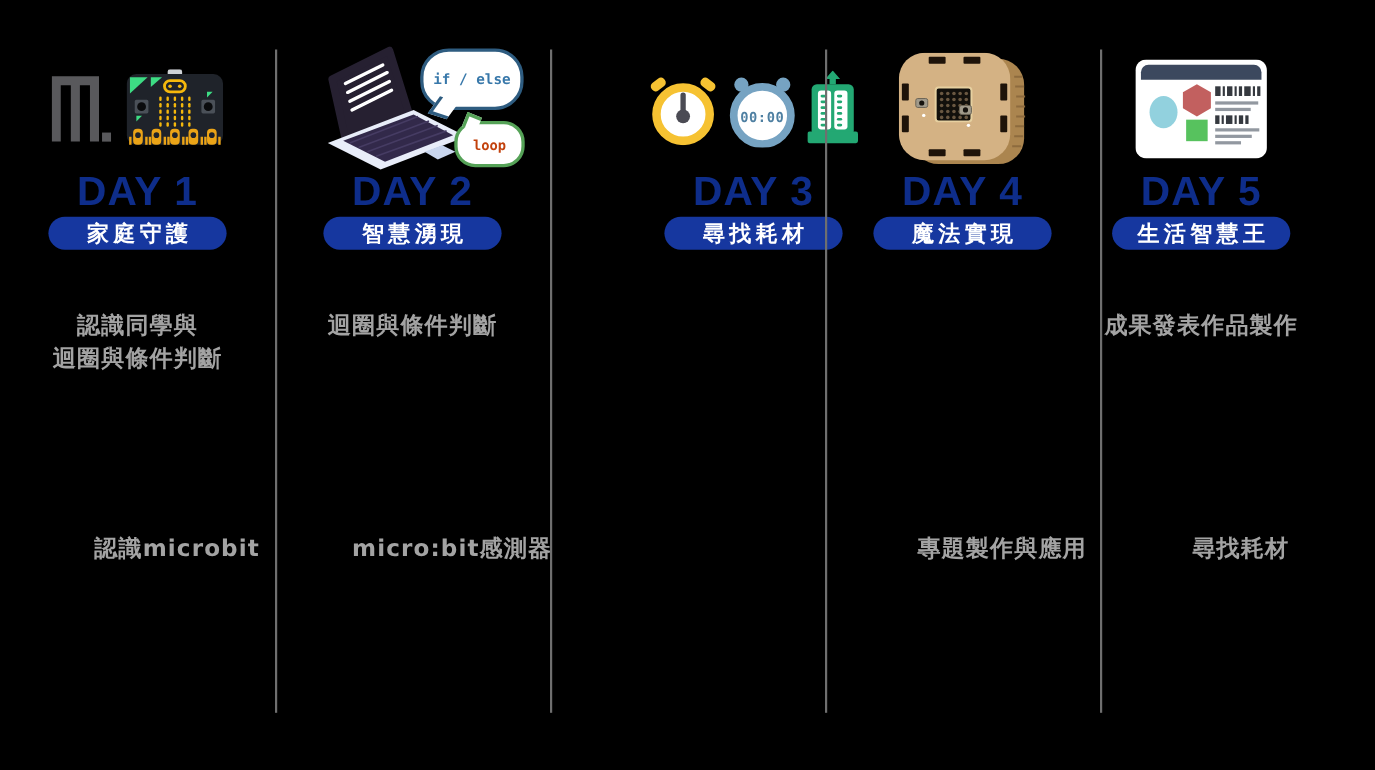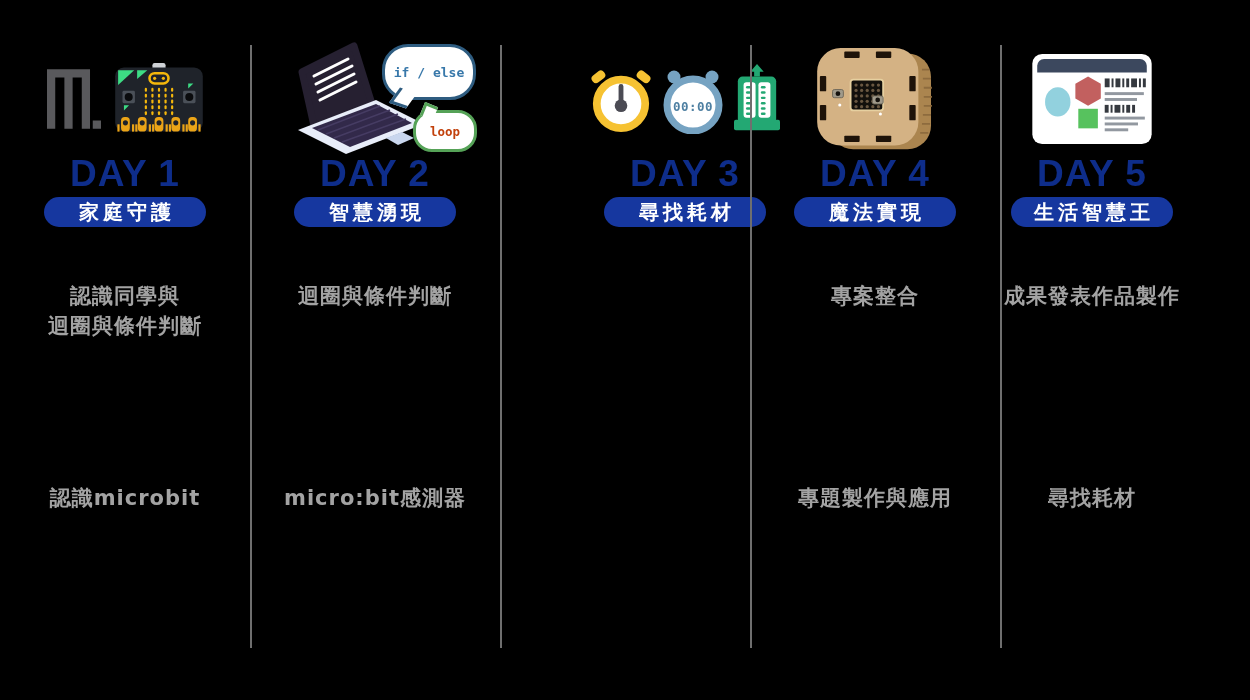--- a/index.html
+++ b/index.html
@@ -17,21 +17,21 @@
   .day-heading{position:absolute;top:155px;width:100%;text-align:center;
                font-family:"Liberation Sans","DejaVu Sans",sans-serif;
                font-weight:bold;font-size:37px;line-height:38px;color:#0e2d8a;letter-spacing:1px;}
   .day-badge{position:absolute;top:197px;left:50%;transform:translateX(-50%);
              width:162px;height:30px;border-radius:16px;background:#16379f;
              display:flex;align-items:center;justify-content:center;
              color:#fff;font-weight:bold;font-size:20px;letter-spacing:4px;text-indent:4px;text-align:right;}
   .topic{position:absolute;width:100%;text-align:center;color:#a3a3a3;
          font-weight:bold;font-size:21px;line-height:30px;letter-spacing:1px;}
   .topic-first{top:281px;}
-  .topic-second{top:483px;}
+  .topic-second{top:483px;padding-left:36px;}
 
   
   .laptop-wrap{position:absolute;left:46px;top:0;}
   .bubble{position:absolute;background:#fff;display:flex;align-items:center;justify-content:center;
           font-family:"DejaVu Sans Mono","Liberation Mono",monospace;font-weight:bold;}
   .bubble-if{left:132px;top:2px;width:88px;height:50px;border:3px solid #2e5c80;border-radius:26px;
              color:#3878aa;font-size:13px;}
   .bubble-if::after{content:"";position:absolute;left:9px;bottom:-10px;width:15px;height:15px;background:#fff;
              border-left:3px solid #2e5c80;border-bottom:3px solid #2e5c80;transform:rotate(18deg) skewX(-18deg);}
   .bubble-loop{left:163px;top:68px;width:58px;height:36px;border:3px solid #55a257;border-radius:19px;
@@ -256,21 +256,20 @@
             <circle cx="23" cy="50.5" r="2.6" fill="#15120e"></circle>
           <rect x="61" y="53" width="12" height="9" rx="2" fill="#a09a8b" stroke="#6c6557" stroke-width="1"></rect>
             <circle cx="67" cy="57.5" r="2.6" fill="#15120e"></circle>
           <circle cx="25" cy="63" r="1.7" fill="#ffffff"></circle>
             <circle cx="70" cy="73" r="1.7" fill="#ffffff"></circle>
         </svg>
       </span>
     </div>
     <div class="day-heading">DAY 4</div>
     <div class="day-badge">魔法實現</div>
-    <div class="topic topic-first">專案整合</div>
     <div class="topic topic-second">專題製作與應用</div>
   </div>
 
   <div class="column col-5">
     <div class="icon-area">
       <span>
         <svg width="120" height="90" viewBox="0 0 122 92">
           <rect x="0" y="0" width="122" height="92" rx="10" fill="#ffffff"></rect>
           <path d="M5,12 a7,7 0 0 1 7,-7 h98 a7,7 0 0 1 7,7 v7 H5 Z" fill="#3c485e"></path>
           <ellipse cx="26" cy="49" rx="13" ry="15" fill="#92d1de"></ellipse>

